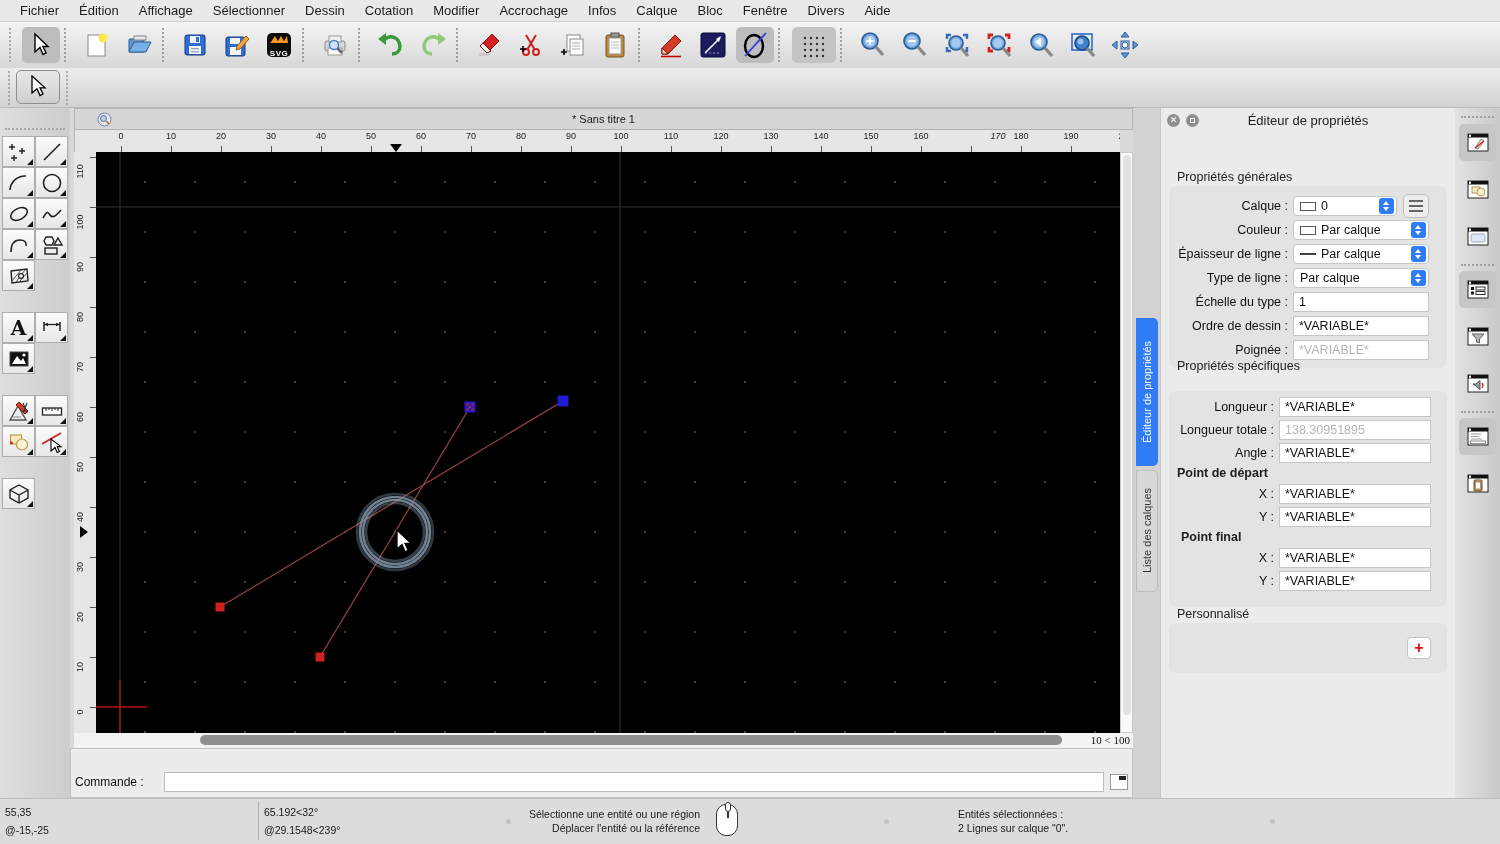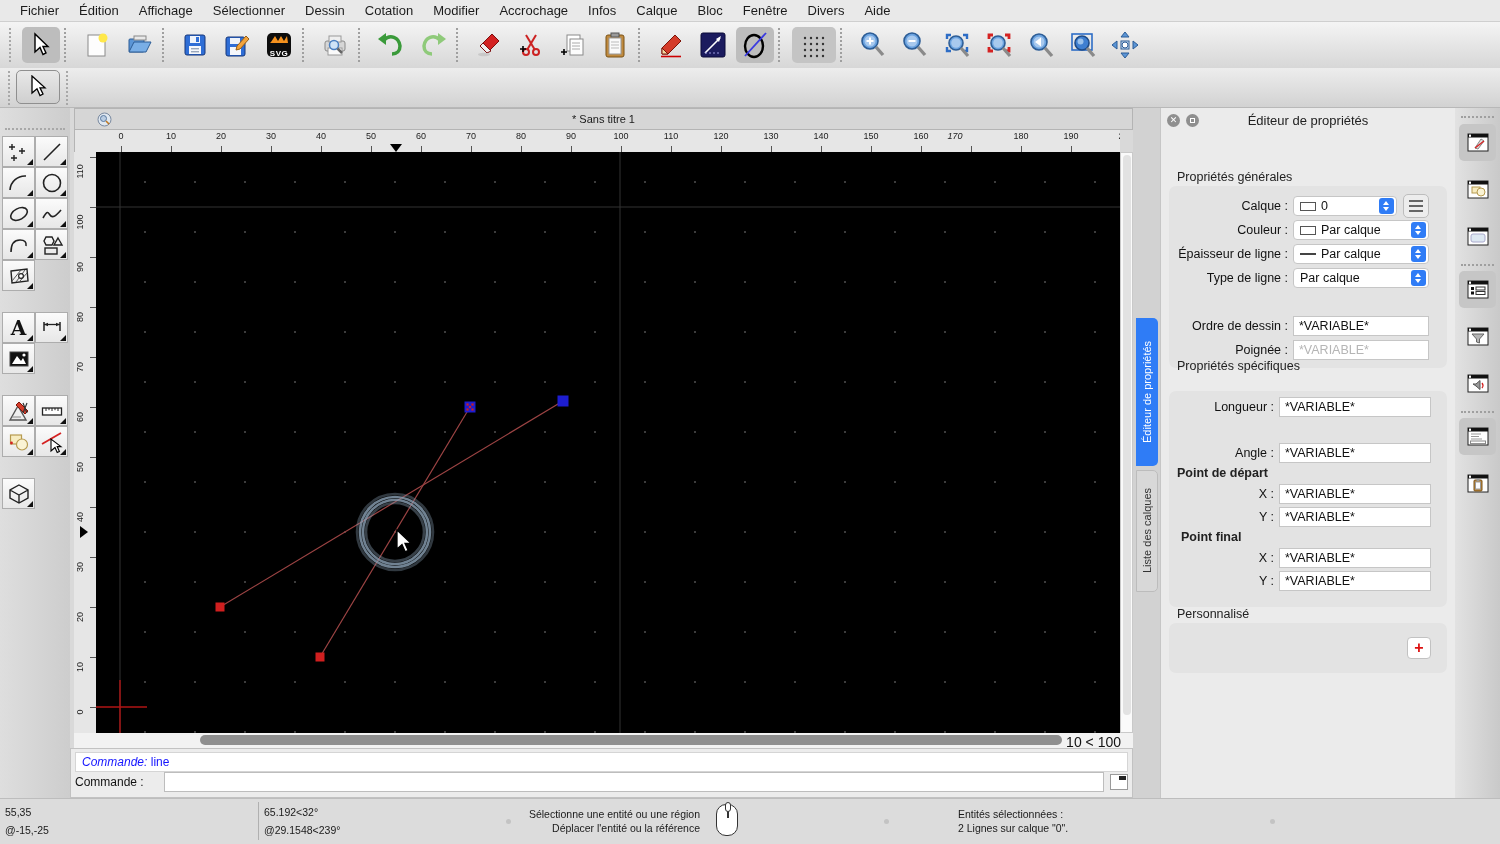--- a/index.html
+++ b/index.html
@@ -58,21 +58,21 @@
     background-size:50px 50px; background-position:24px 5px; }
   #canvas-svg { position:absolute; left:0; top:0; }
   
   #vscroll { position:absolute; left:1120px; top:152px; width:13px; height:581px;
     background:#fafafa; border:1px solid #c9c9c9; }
   #vscroll .thumb { position:absolute; left:2px; top:2px; width:8px; height:560px;
     background:#e2e2e2; border-radius:4px; }
   #hscroll { position:absolute; left:74px; top:733px; width:1059px; height:15px; background:#f2f2f2; }
   #hscroll .thumb { position:absolute; left:126px; top:2px; width:862px; height:10px;
     background:#8f8f8f; border-radius:5px; }
-  #grid-status { position:absolute; right:12px; top:1px; font-size:14px; color:#111; }
+  #grid-status { position:absolute; right:3px; top:1px; font-size:11px; color:#111;font-family:Liberation Serif, serif; }
   
   #cmd-dock { position:absolute; left:70px; top:748px; width:1063px; height:50px;
     background:#ececec; border:1px solid #c2c2c2; }
   #cmd-history { position:absolute; left:4px; top:3px; right:4px; height:20px; background:#fff;
     border:1px solid #d5d5d5; font-size:12px; color:#1414ff; padding:2px 6px; }
   #cmd-history .pfx { font-style:italic; }
   #cmd-row { position:absolute; left:4px; bottom:4px; right:4px; height:22px;
     display:flex; align-items:center; }
   #cmd-row label { font-size:12px; color:#111; margin-right:20px; white-space:nowrap; }
   #cmd-input { flex:1; height:20px; border:1px solid #bdbdbd; background:#fff; font-size:12px; padding:0 4px; }
@@ -555,21 +555,21 @@
     <span class="hlab" style="left: 646px;">120</span>
     <span class="htick" style="left: 646px;"></span>
     <span class="hlab" style="left: 696px;">130</span>
     <span class="htick" style="left: 696px;"></span>
     <span class="hlab" style="left: 746px;">140</span>
     <span class="htick" style="left: 746px;"></span>
     <span class="hlab" style="left: 796px;">150</span>
     <span class="htick" style="left: 796px;"></span>
     <span class="hlab" style="left: 846px;">160</span>
     <span class="htick" style="left: 846px;"></span>
-    <span class="hlab" style="left: 880px; font-style: italic;">170</span>
+    <span class="hlab" style="left: 923px; font-style: italic;">170</span>
     <span class="htick" style="left: 896px;"></span>
     <span class="hlab" style="left: 946px;">180</span>
     <span class="htick" style="left: 946px;"></span>
     <span class="hlab" style="left: 996px;">190</span>
     <span class="htick" style="left: 996px;"></span>
     <span class="hlab" style="left: 1046px;">2</span>
     <span id="hmarker" style="left: 315px;"></span>
   </div>
 <div id="vruler">
     <span class="vlab" style="top: 555px;">0</span>
@@ -627,21 +627,20 @@
 
 <div id="vscroll">
     <div class="thumb"></div>
   </div>
 <div id="hscroll">
   <div class="thumb"></div>
   <span id="grid-status">10 &lt; 100</span>
 </div>
 
 <div id="cmd-dock">
-  <div id="cmd-history"><span class="pfx">Commande:</span><span> line</span></div>
   <div id="cmd-row">
     <label>Commande :</label>
     <input id="cmd-input" type="text" value="" style="">
     <div id="cmd-dock-btn"></div>
   </div>
 </div>
 
 <div id="tabstrip">
   <div class="vtab active" style="top:210px;height:148px">Éditeur de propriétés</div>
   <div class="vtab inactive" style="top:362px;height:122px">Liste des calques</div>
@@ -693,37 +692,45 @@
   </div>
 
   <div class="prow" style="top:160px;left:14px;width:266px">
     <span class="plabel" style="width:118px">Type de ligne :</span>
     <div class="combo" style="width:136px">
         <span class="ctext">Par calque</span>
         <span class="stepper"></span>
       </div>
   </div>
 
+  <div class="prow" style="top:184px;left:14px;width:266px">
+    <span class="plabel" style="width:118px">Échelle du type :</span>
+    <input class="pinput" style="width: 136px;" readonly="" value="1">
+  </div>
 
   <div class="prow" style="top:208px;left:14px;width:266px">
     <span class="plabel" style="width:118px">Ordre de dessin :</span>
     <input class="pinput" style="width: 136px;" readonly="" value="*VARIABLE*">
   </div>
 
   <div class="prow" style="top:232px;left:14px;width:266px">
     <span class="plabel" style="width:118px">Poignée :</span>
     <input class="pinput dis" style="width: 136px;" readonly="" value="*VARIABLE*">
   </div>
 
   <div class="sect" style="top:251px;left:16px">Propriétés spécifiques</div>
   <div class="groupbox" style="left:8px;top:283px;width:278px;height:216px"></div>
 
   <div class="prow" style="top:289px;left:14px;width:266px">
     <span class="plabel" style="width:104px">Longueur :</span>
     <input class="pinput" style="width: 152px;" readonly="" value="*VARIABLE*">
+  </div>
+  <div class="prow" style="top:312px;left:14px;width:266px">
+    <span class="plabel" style="width:104px">Longueur totale :</span>
+    <input class="pinput dis" style="width: 152px;" readonly="" value="138.30951895">
   </div>
   <div class="prow" style="top:335px;left:14px;width:266px">
     <span class="plabel" style="width:104px">Angle :</span>
     <input class="pinput" style="width: 152px;" readonly="" value="*VARIABLE*">
   </div>
   <div class="sect bold" style="top:358px;left:16px">Point de départ</div>
   <div class="prow" style="top:376px;left:14px;width:266px">
     <span class="plabel" style="width:104px">X :</span>
     <input class="pinput" style="width: 152px;" readonly="" value="*VARIABLE*">
   </div>

